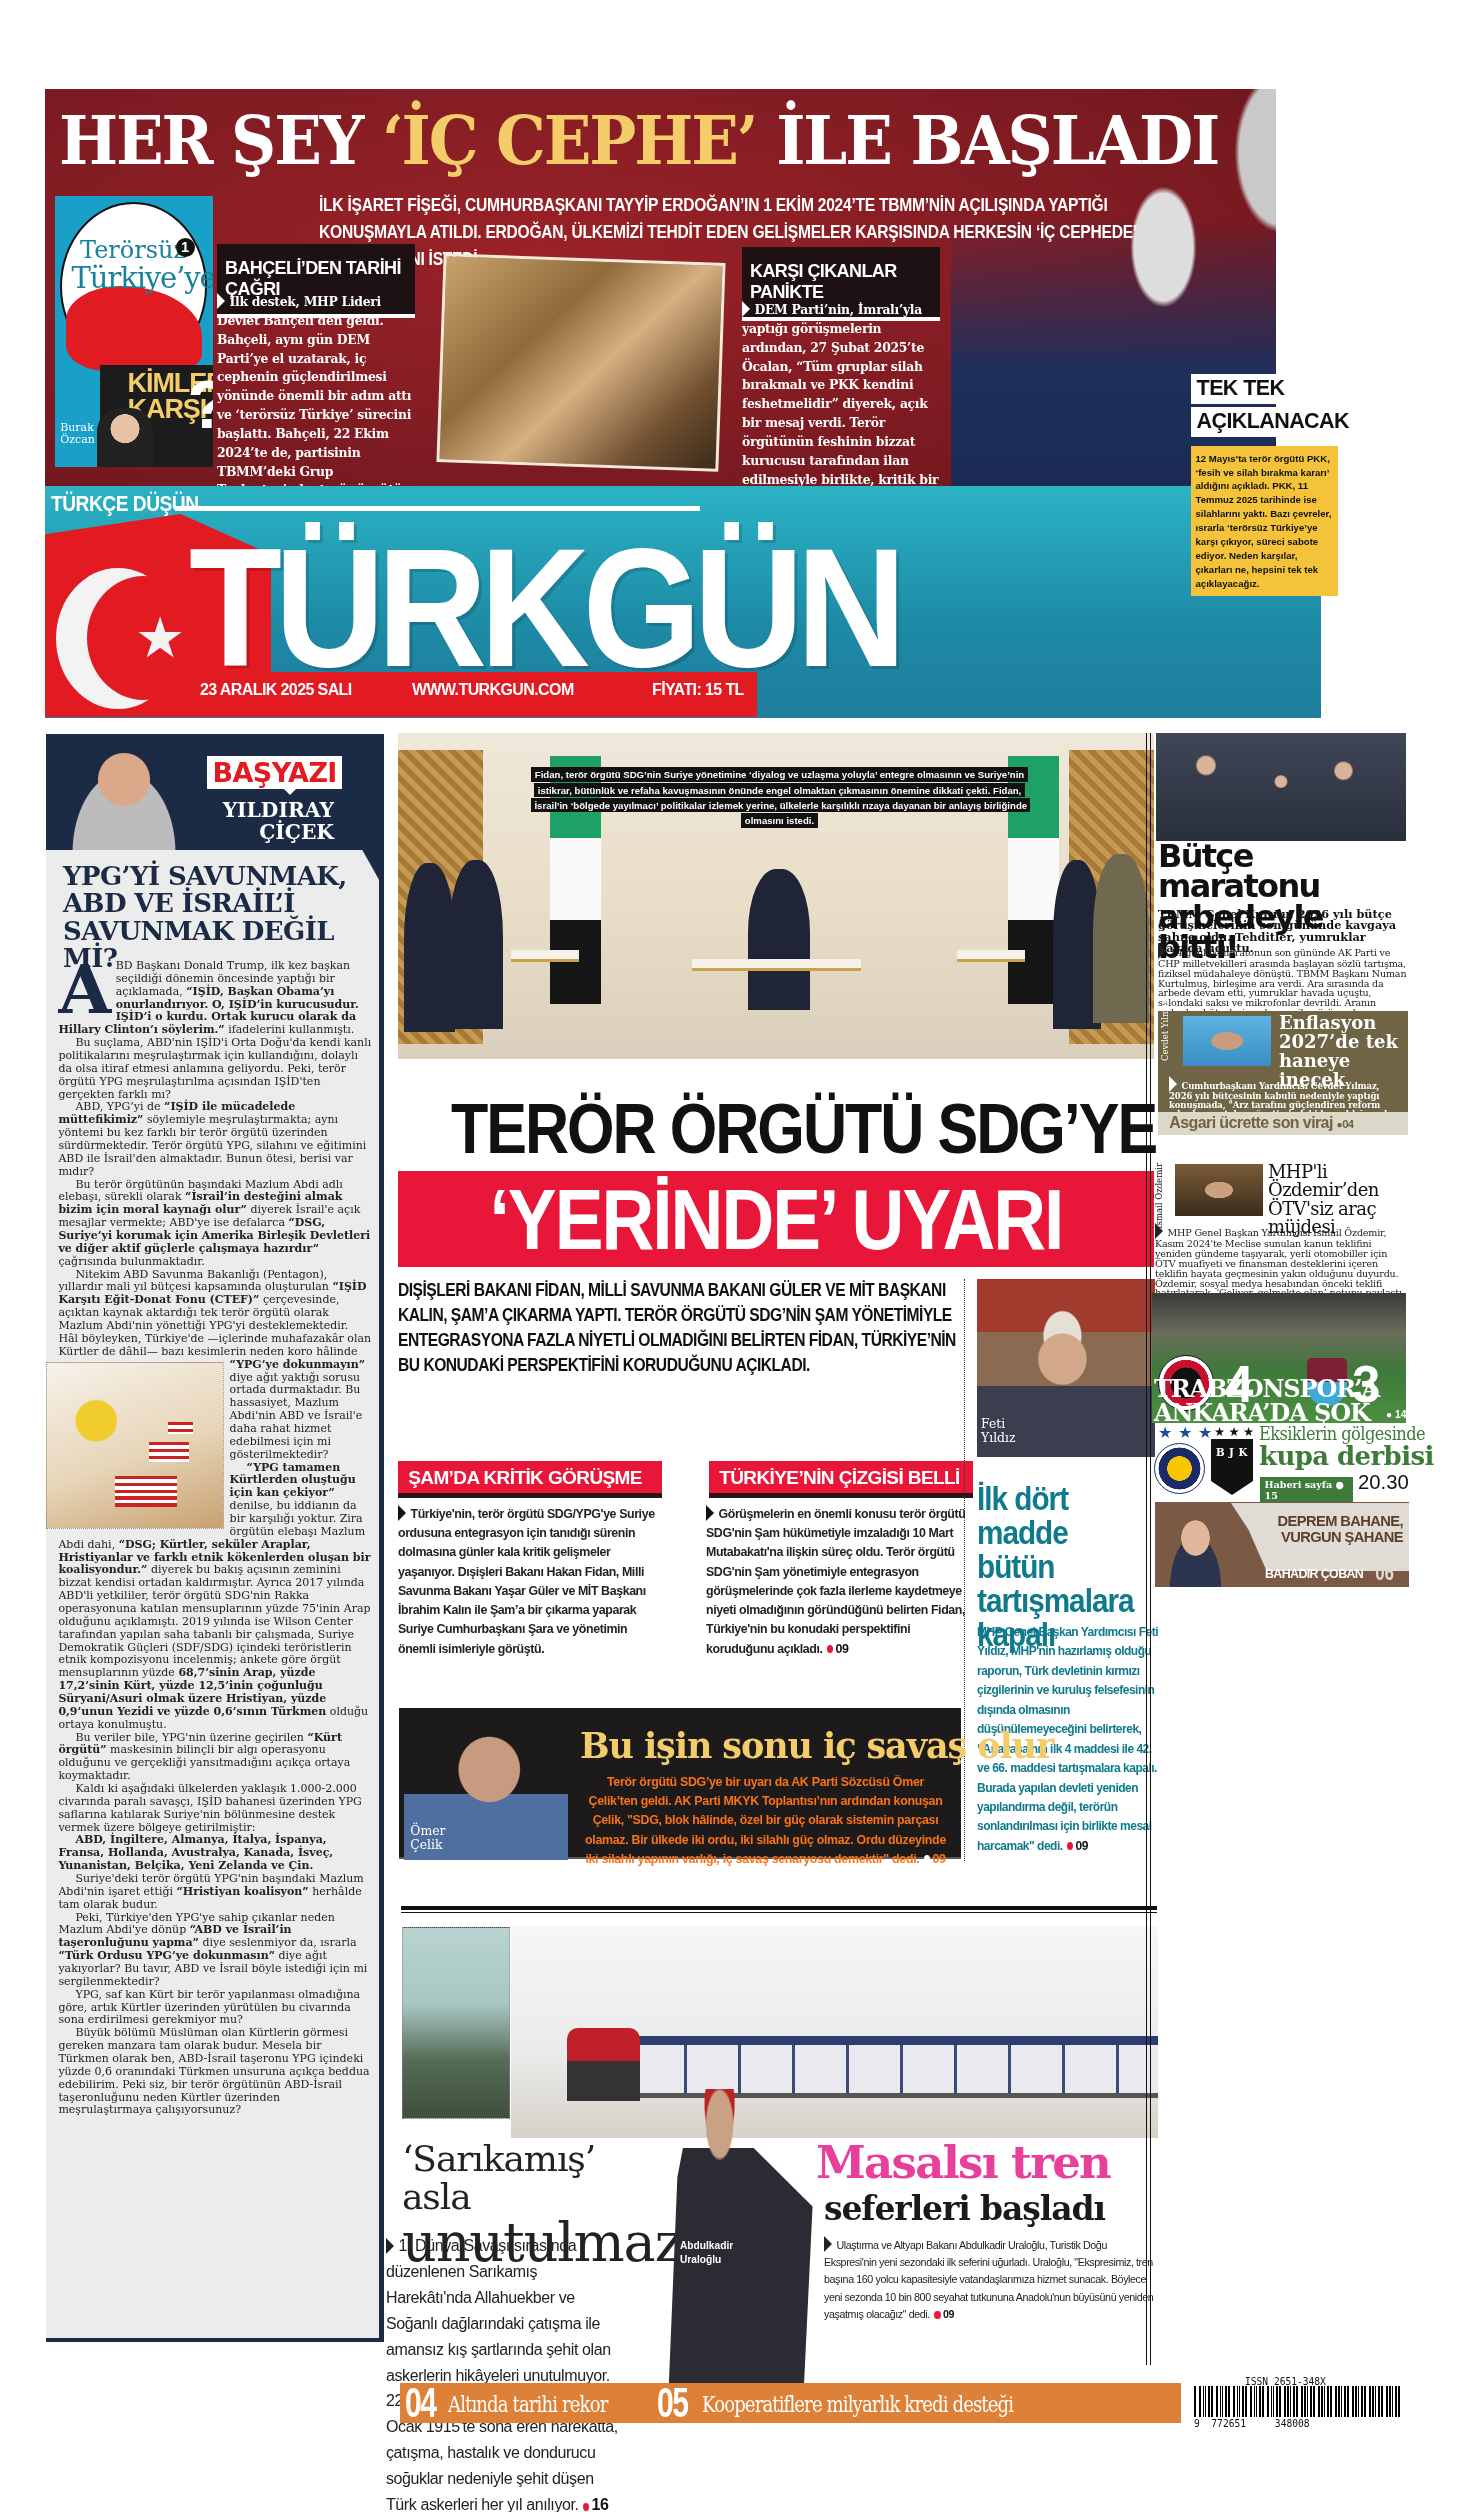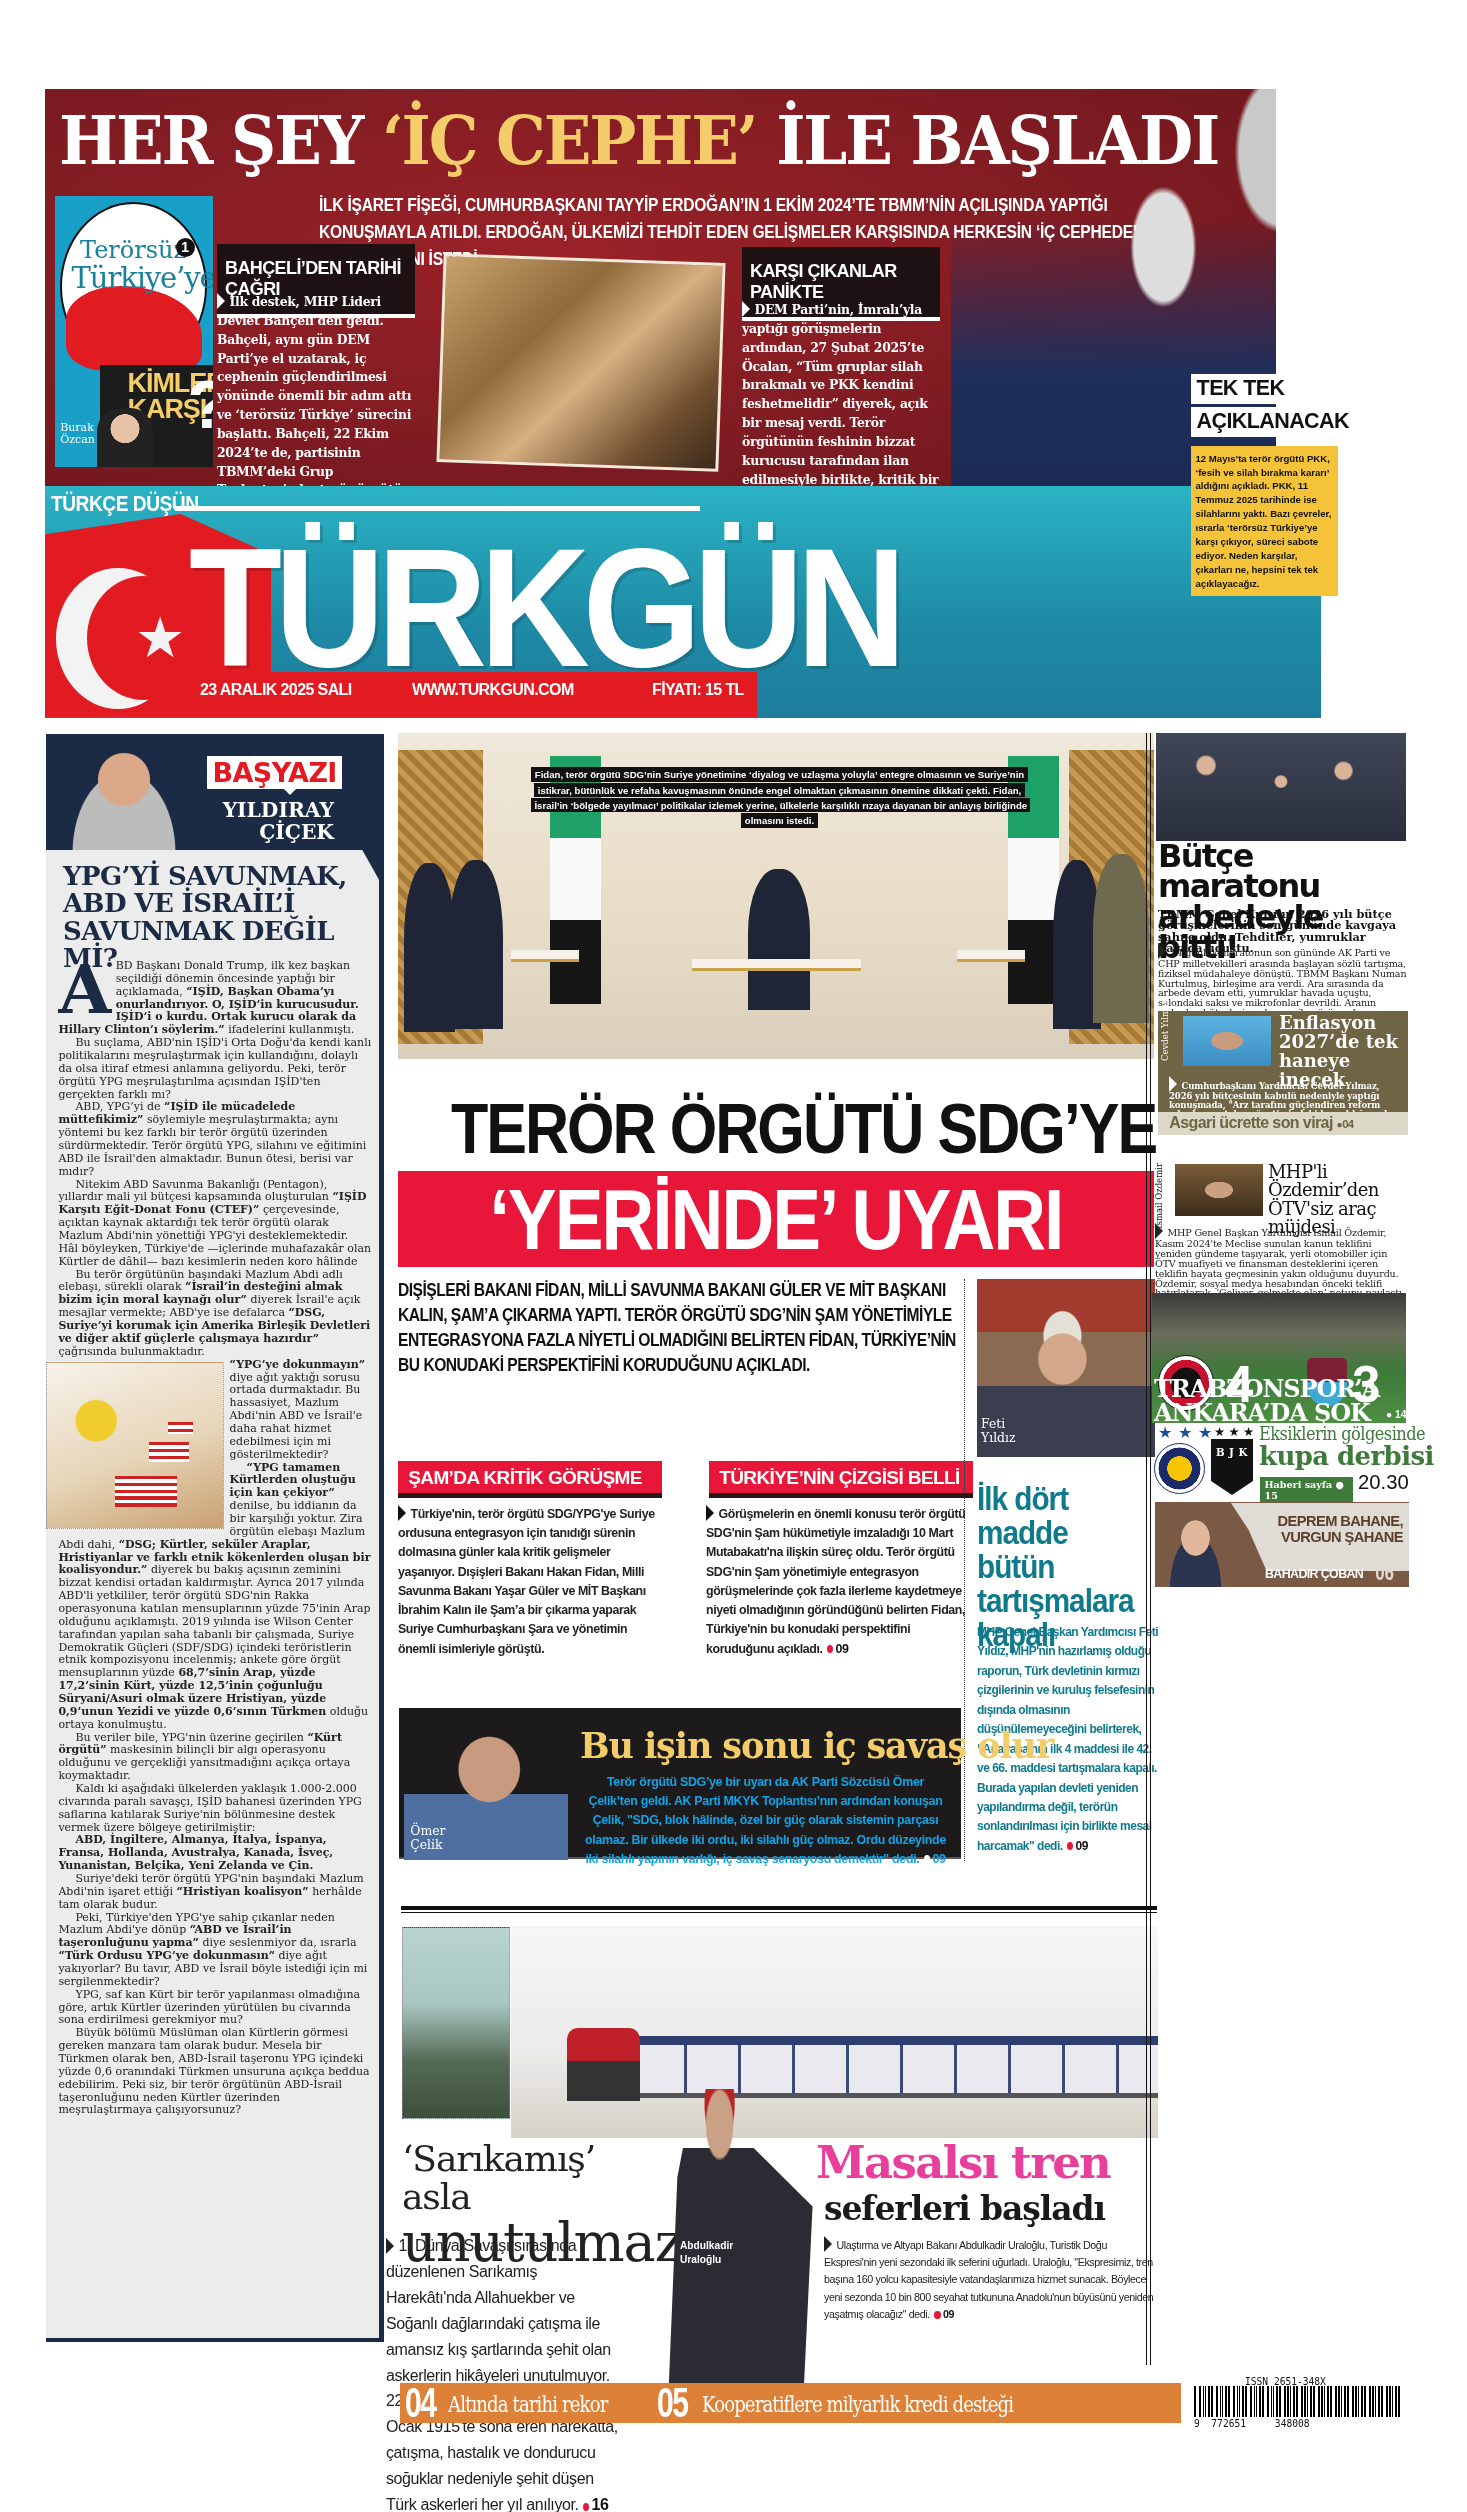--- a/index.html
+++ b/index.html
@@ -93,21 +93,21 @@
   #feti-photo{left:977px;top:1279px;width:178px;height:178px;background:radial-gradient(ellipse at 48% 45%,#d2a78a 0 18%,transparent 19%),radial-gradient(ellipse at 48% 32%,#e5e0d6 0 14%,transparent 15%),linear-gradient(180deg,#a13b2e 0 30%,#8a6a50 30% 60%,#3a3e4e 60% 100%)}
   #feti-name{left:981px;top:1417px;font-family:"DejaVu Serif",serif;font-size:12.4px;color:#fff;line-height:1.1}
   #feti-sep{left:964px;top:1279px;width:0;height:582px;border-left:1.1px dotted #333}
   #feti-head{left:977px;top:1482px;width:178px;font-size:33px;font-weight:900;color:#0f7a8c;line-height:1.03;letter-spacing:-1.1px;transform:scaleX(.9);transform-origin:left top}
   #feti-body{left:977px;top:1623px;width:186px;font-size:12px;font-weight:700;color:#0f7a8c;line-height:1.62;letter-spacing:-0.5px}
 
   #celik-box{left:399px;top:1708px;width:562px;height:151px;background:#1d1a1b;border-bottom:2.3px solid #555}
   #celik-photo{left:4.5px;top:5.6px;width:164px;height:146px;background:radial-gradient(ellipse at 52% 38%,#c89a80 0 25%,transparent 26%),linear-gradient(180deg,transparent 0 55%,#4f6fa0 55% 100%)}
   #celik-name{left:11.3px;top:116px;font-family:"DejaVu Serif",serif;font-size:12.4px;color:#fff;line-height:1.1}
   #celik-head{left:181px;top:17px;font-family:"DejaVu Serif",serif;font-weight:700;font-size:35px;color:#f4cd6a;letter-spacing:-1.1px;white-space:nowrap}
-  #celik-body{left:186px;top:65px;width:361px;font-size:12.4px;font-weight:700;color:#0ea5e9;line-height:1.55;letter-spacing:-0.3px;text-align:center}
+  #celik-body{left:186px;top:65px;width:361px;font-size:12.4px;font-weight:700;color:#f97316;line-height:1.55;letter-spacing:-0.3px;text-align:center}
 
   #center-rule1{left:401px;top:1906px;width:756px;height:4px;background:#111}
   #center-rule2{left:401px;top:1912px;width:756px;height:1.1px;background:#111}
 
   #sari-photo{left:402px;top:1927px;width:113px;height:192px;width:104px;background:linear-gradient(180deg,#b9d4d0 0%,#a8c6c2 40%,#556b55 70%,#3e4f3c 100%);border:0.6px dotted #888}
   #sari-photo{width:107px}
   #tren-photo{left:511px;top:1926px;width:647px;height:212px;background:linear-gradient(180deg,#f6f6f6 0%,#ebebeb 60%,#d7d2c8 100%);overflow:hidden}
   #tren-train{left:68px;top:110px;width:579px;height:62px;background:repeating-linear-gradient(90deg,#e9e9ef 0 51px,#3c4a7a 51px 54px);border-top:9px solid #2e3e6e;border-bottom:5.6px solid #555}
   #tren-loco{left:56px;top:102px;width:73px;height:73px;background:linear-gradient(180deg,#c0202a 0 45%,#333 45% 100%);border-radius:11.3px 11.3px 0 0}
   #sari-head{left:402px;top:2140px;width:260px;font-family:"DejaVu Serif",serif;font-size:36px;color:#222;line-height:1.05;letter-spacing:-1.1px}
@@ -223,22 +223,22 @@
   <div id="edit-author" class="abs">
       <div>YILDIRAY</div>
       <div>ÇİÇEK</div>
     </div>
   <div id="edit-inner" class="abs"></div>
   <div id="edit-title" class="abs">YPG’Yİ SAVUNMAK, ABD VE İSRAİL’İ SAVUNMAK DEĞİL Mİ?</div>
   <div id="edit-body" class="abs">
     <p class="first"><span class="dropcap">A</span><span>BD Başkanı Donald Trump, ilk kez başkan seçildiği dönemin öncesinde yaptığı bir açıklamada, </span><b>“IŞİD, Başkan Obama’yı onurlandırıyor. O, IŞİD’in kurucusudur. IŞİD’i o kurdu. Ortak kurucu olarak da Hillary Clinton’ı söylerim.”</b><span> ifadelerini kullanmıştı.</span></p>
     <p>Bu suçlama, ABD'nin IŞİD'i Orta Doğu'da kendi kanlı politikalarını meşrulaştırmak için kullandığını, dolaylı da olsa itiraf etmesi anlamına geliyordu. Peki, terör örgütü YPG meşrulaştırılma açısından IŞİD'ten gerçekten farklı mı?</p>
     <p><span>ABD, YPG’yi de </span><b>“IŞİD ile mücadelede müttefikimiz”</b><span> söylemiyle meşrulaştırmakta; aynı yöntemi bu kez farklı bir terör örgütü üzerinden sürdürmektedir. Terör örgütü YPG, silahını ve eğitimini ABD ile İsrail'den almaktadır. Bunun ötesi, berisi var mıdır?</span></p>
+    <p><span>Bu terör örgütünün başındaki Mazlum Abdi adlı elebaşı, sürekli olarak </span><b>“İsrail’in desteğini almak bizim için moral kaynağı olur”</b><span> diyerek İsrail'e açık mesajlar vermekte; ABD'ye ise defalarca </span><b>“DSG, Suriye’yi korumak için Amerika Birleşik Devletleri ve diğer aktif güçlerle çalışmaya hazırdır”</b><span> çağrısında bulunmaktadır.</span></p>
     <p><span>Nitekim ABD Savunma Bakanlığı (Pentagon), yıllardır mali yıl bütçesi kapsamında oluşturulan </span><b>“IŞİD Karşıtı Eğit-Donat Fonu (CTEF)”</b><span> çerçevesinde, açıktan kaynak aktardığı tek terör örgütü olarak Mazlum Abdi'nin yönettiği YPG'yi desteklemektedir. Hâl böyleyken, Türkiye'de —içlerinde muhafazakâr olan Kürtler de dâhil— bazı kesimlerin neden koro hâlinde </span></p>
-    <p><span>Bu terör örgütünün başındaki Mazlum Abdi adlı elebaşı, sürekli olarak </span><b>“İsrail’in desteğini almak bizim için moral kaynağı olur”</b><span> diyerek İsrail'e açık mesajlar vermekte; ABD'ye ise defalarca </span><b>“DSG, Suriye’yi korumak için Amerika Birleşik Devletleri ve diğer aktif güçlerle çalışmaya hazırdır”</b><span> çağrısında bulunmaktadır.</span></p>
     <div id="cartoon">
       <div class="flag" style="left:68px;top:113px;width:62px;height:31px"></div>
       <div class="flag" style="left:102px;top:79px;width:40px;height:20px"></div>
       <div class="flag" style="left:121px;top:59px;width:25.4px;height:12.4px"></div>
     </div>
     <p style="text-indent:0"><span style="font-weight:900">“YPG’ye dokunmayın”</span><span> diye ağıt yaktığı sorusu ortada durmaktadır. Bu hassasiyet, Mazlum Abdi'nin ABD ve İsrail'e daha rahat hizmet edebilmesi için mi gösterilmektedir?</span></p>
     <p><b>“YPG tamamen Kürtlerden oluştuğu için kan çekiyor”</b><span> denilse, bu iddianın da bir karşılığı yoktur. Zira örgütün elebaşı Mazlum Abdi dahi, </span><b>“DSG; Kürtler, seküler Araplar, Hristiyanlar ve farklı etnik kökenlerden oluşan bir koalisyondur.”</b><span> diyerek bu bakış açısının zeminini bizzat kendisi ortadan kaldırmıştır. Ayrıca 2017 yılında ABD'li yetkililer, terör örgütü SDG'nin Rakka operasyonuna katılan mensuplarının yüzde 75'inin Arap olduğunu açıklamıştı. 2019 yılında ise Wilson Center tarafından yapılan saha tabanlı bir çalışmada, Suriye Demokratik Güçleri (SDF/SDG) içindeki teröristlerin etnik kompozisyonu incelenmiş; ankete göre örgüt mensuplarının yüzde </span><b>68,7’sinin Arap, yüzde 17,2’sinin Kürt, yüzde 12,5’inin çoğunluğu Süryani/Asuri olmak üzere Hristiyan, yüzde 0,9’unun Yezidi ve yüzde 0,6’sının Türkmen</b><span> olduğu ortaya konulmuştu.</span></p>
     <p><span>Bu veriler bile, YPG'nin üzerine geçirilen </span><b>“Kürt örgütü”</b><span> maskesinin bilinçli bir algı operasyonu olduğunu ve gerçekliği yansıtmadığını açıkça ortaya koymaktadır.</span></p>
     <p>Kaldı ki aşağıdaki ülkelerden yaklaşık 1.000-2.000 civarında paralı savaşçı, IŞİD bahanesi üzerinden YPG saflarına katılarak Suriye'nin bölünmesine destek vermek üzere bölgeye getirilmiştir:</p>
     <p><b>ABD, İngiltere, Almanya, İtalya, İspanya, Fransa, Hollanda, Avustralya, Kanada, İsveç, Yunanistan, Belçika, Yeni Zelanda ve Çin.</b></p>

